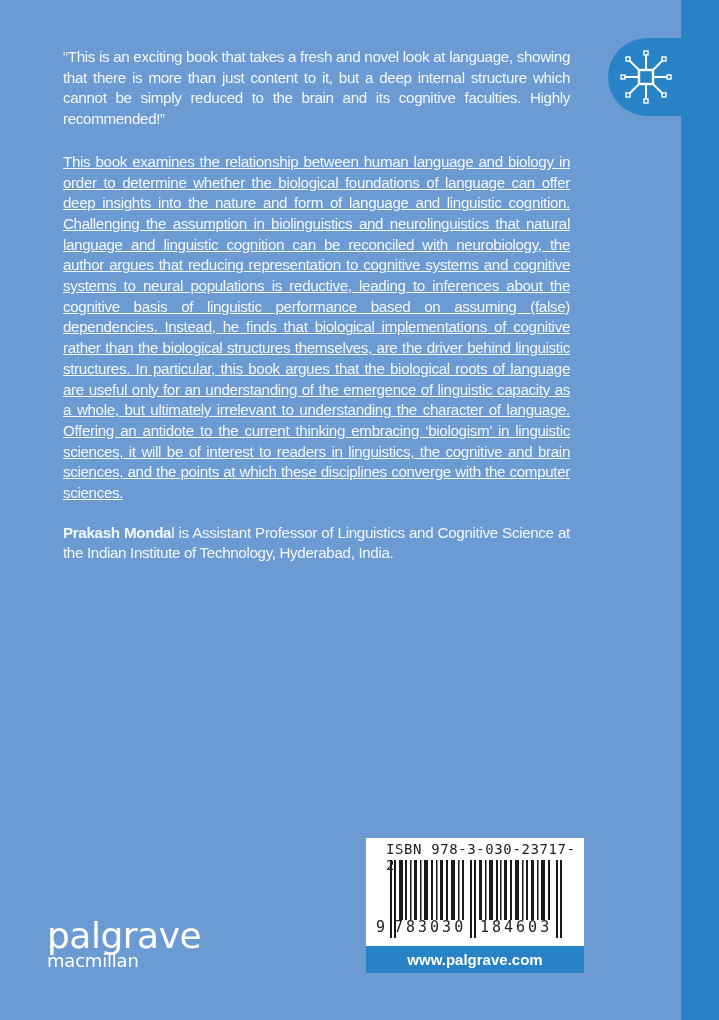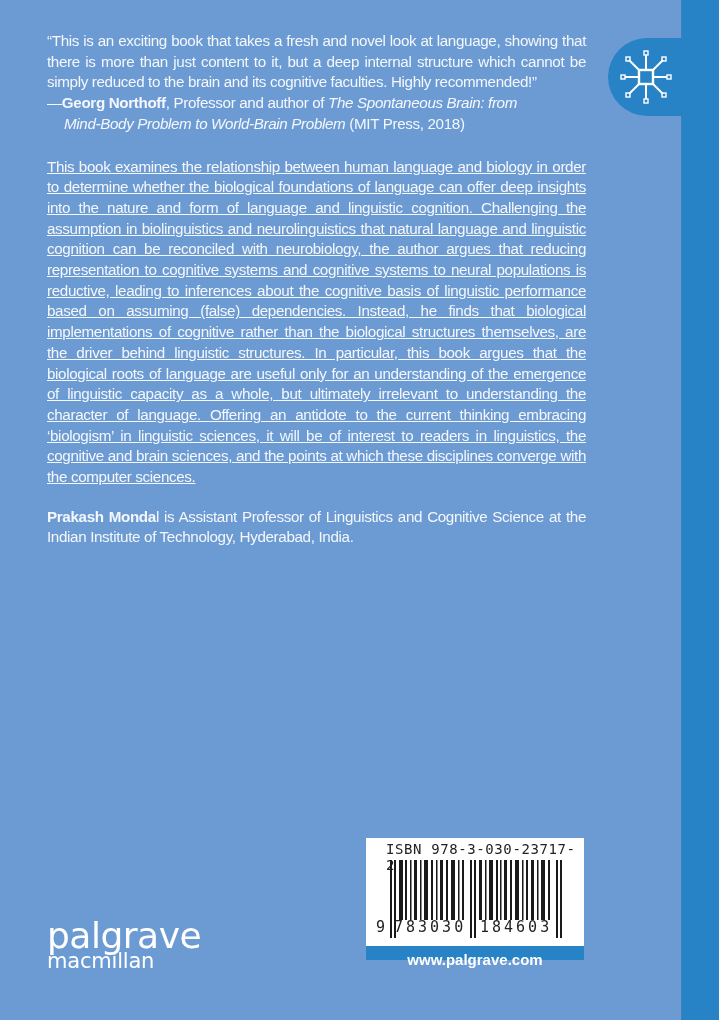--- a/index.html
+++ b/index.html
@@ -18,21 +18,21 @@
     position: absolute; left: 608px; top: 38px; width: 76px; height: 78px;
     background: #2783c5;
     border-radius: 39px 0 0 39px;
   }
   .badge svg { position: absolute; left: 12px; top: 11px; }
   .content {
     position: absolute; left: 47px; top: 31px; width: 539px;
     font-size: 15.2px; line-height: 20.7px;
     letter-spacing: -0.35px;
   }
-  .content p { margin: 0; text-align: justify; }
+  .content p { margin: 16px; text-align: justify; }
   .quote { margin-bottom: 0; }
   .attribution { margin: 0; }
   .attribution .name { font-weight: bold; }
   .attribution .indent { display: block; padding-left: 17px; }
   .attribution i { font-style: italic; }
   .desc { margin-top: 22px !important; text-decoration: underline; }
   .bio { margin-top: 19px !important; text-align: left; }
   .bio b { font-weight: bold; }
   .barcode-box {
     position: absolute; left: 366px; top: 838px; width: 218px; height: 140px;
@@ -46,30 +46,30 @@
     font-family: "DejaVu Sans Mono", "Liberation Mono", monospace;
     font-size: 14px; letter-spacing: 0.6px; color: #222;
   }
   .bars { position: absolute; left: 16px; top: 22px; }
   .digits {
     position: absolute; top: 80px;
     font-family: "DejaVu Sans Mono", "Liberation Mono", monospace;
     font-size: 15px; color: #222;
   }
   .url-bar {
-    position: absolute; left: 0; top: 108px; width: 218px; height: 14px;
+    position: absolute; left: 0; top: 108px; width: 218px; height: 27px;
     background: #2783c5; color: #fff; text-align: center;
     font-size: 15px; line-height: 27px; font-weight: bold;
   }
   .logo {
     position: absolute; left: 47px; top: 922px; color: #fff;
     font-family: "DejaVu Sans", sans-serif;
   }
   .logo .l1 { font-size: 36px; line-height: 27px; letter-spacing: -0.5px; font-weight: normal; }
-  .logo .l2 { font-size: 21px; line-height: 24px; letter-spacing: -0.2px; }
+  .logo .l2 { font-size: 18px; line-height: 24px; letter-spacing: -0.2px; }
 </style>
 </head>
 <body>
 
 <div class="spine"></div>
 
 <div class="badge">
   <svg width="52" height="56" viewBox="0 0 52 56" fill="none" stroke="#fff" stroke-width="2">
     <rect x="19" y="21" width="14" height="14" stroke-width="2.4"></rect>
     <line x1="26" y1="21" x2="26" y2="6"></line>
@@ -86,21 +86,20 @@
       <rect x="42" y="8" width="4" height="4" stroke-width="1.4"></rect>
     <line x1="19" y1="35" x2="9" y2="45"></line>
       <rect x="6" y="44" width="4" height="4" stroke-width="1.4"></rect>
     <line x1="33" y1="35" x2="43" y2="45"></line>
       <rect x="42" y="44" width="4" height="4" stroke-width="1.4"></rect>
   </svg>
 </div>
 
 <div class="content">
   <p class="quote">“This is an exciting book that takes a fresh and novel look at language, showing that there is more than just content to it, but a deep internal structure which cannot be simply reduced to the brain and its cognitive faculties. Highly recommended!”</p>
-  <p class="attribution"><span>—</span><span class="name">Georg Northoff</span><span>, Professor and author of </span><i>The Spontaneous Brain: from</i><span class="indent"><i>Mind-Body Problem to World-Brain Problem</i><span> (MIT Press, 2018)</span></span></p>
 
   <p class="desc">This book examines the relationship between human language and biology in order to determine whether the biological foundations of language can offer deep insights into the nature and form of language and linguistic cognition. Challenging the assumption in biolinguistics and neurolinguistics that natural language and linguistic cognition can be reconciled with neurobiology, the author argues that reducing representation to cognitive systems and cognitive systems to neural populations is reductive, leading to inferences about the cognitive basis of linguistic performance based on assuming (false) dependencies. Instead, he finds that biological implementations of cognitive rather than the biological structures themselves, are the driver behind linguistic structures. In particular, this book argues that the biological roots of language are useful only for an understanding of the emergence of linguistic capacity as a whole, but ultimately irrelevant to understanding the character of language. Offering an antidote to the current thinking embracing ‘biologism’ in linguistic sciences, it will be of interest to readers in linguistics, the cognitive and brain sciences, and the points at which these disciplines converge with the computer sciences.</p>
 
   <p class="bio"><b>Prakash Monda</b><span>l</span><span> is Assistant Professor of Linguistics and Cognitive Science at the Indian Institute of Technology, Hyderabad, India.</span></p>
 </div>
 
 <div class="barcode-box">
   <div class="barcode-white">
     <div class="isbn">ISBN 978-3-030-23717-2</div>
     <svg class="bars" width="190" height="78" viewBox="0 0 190 78">

